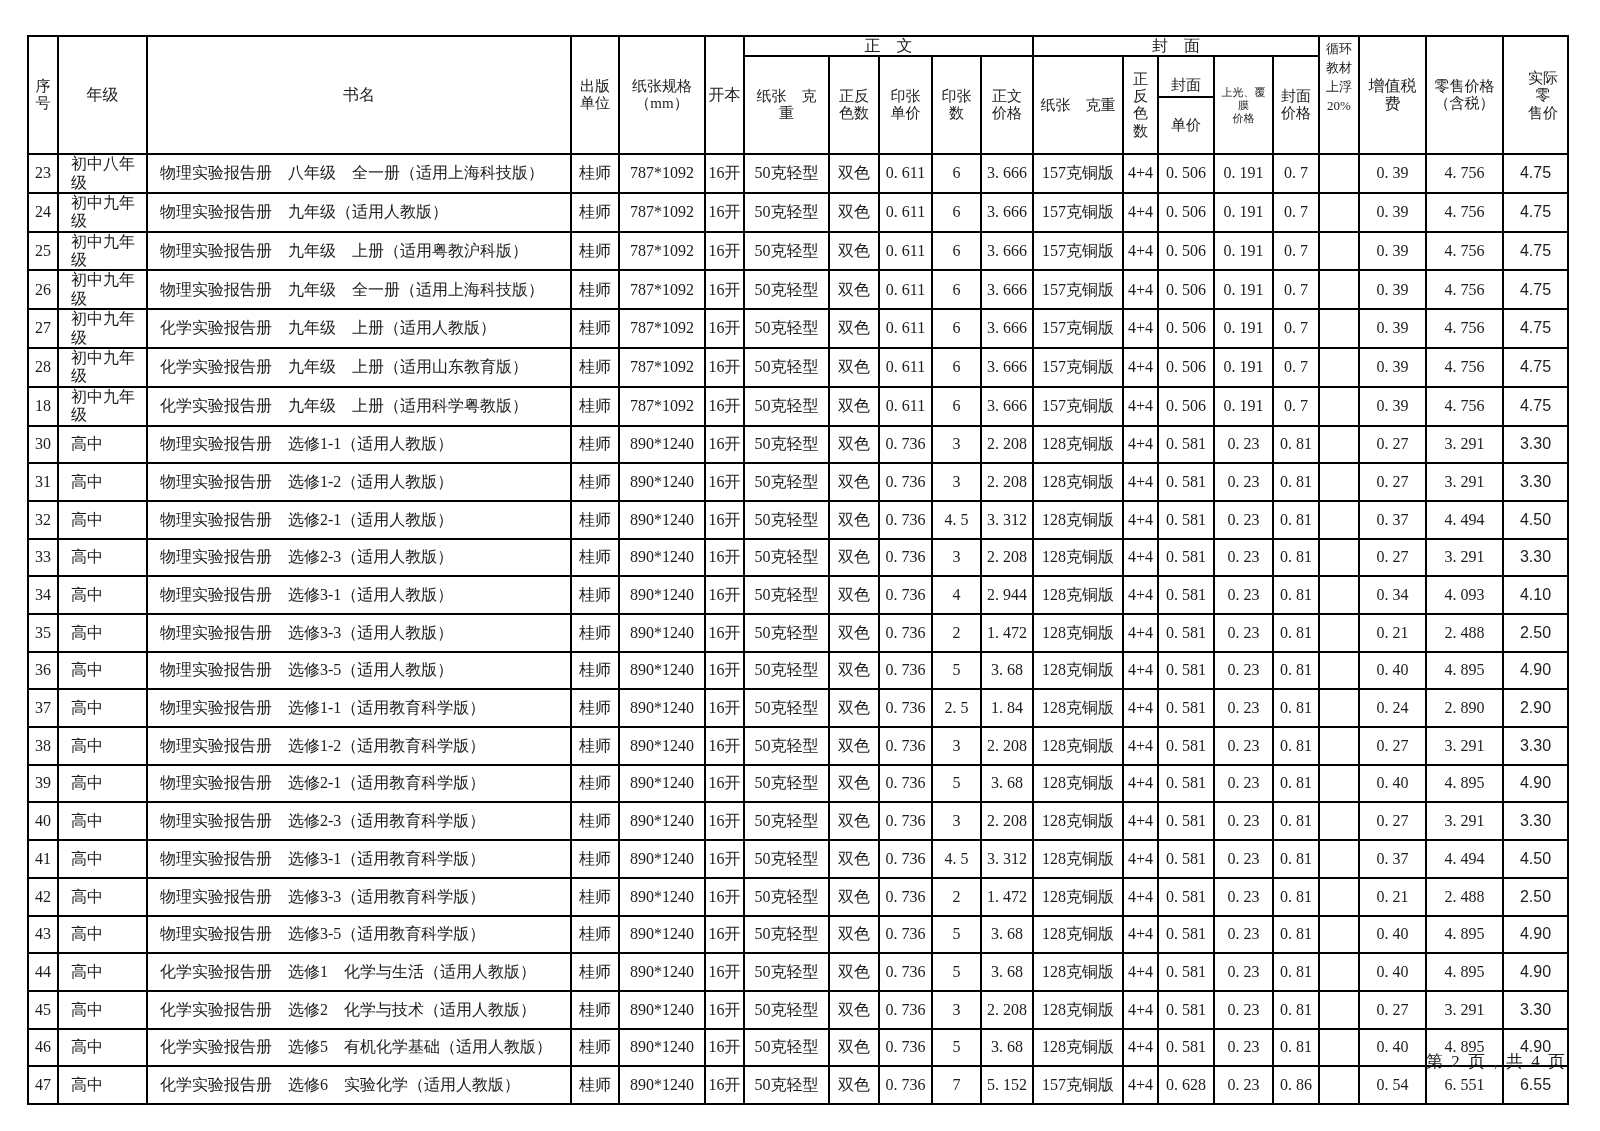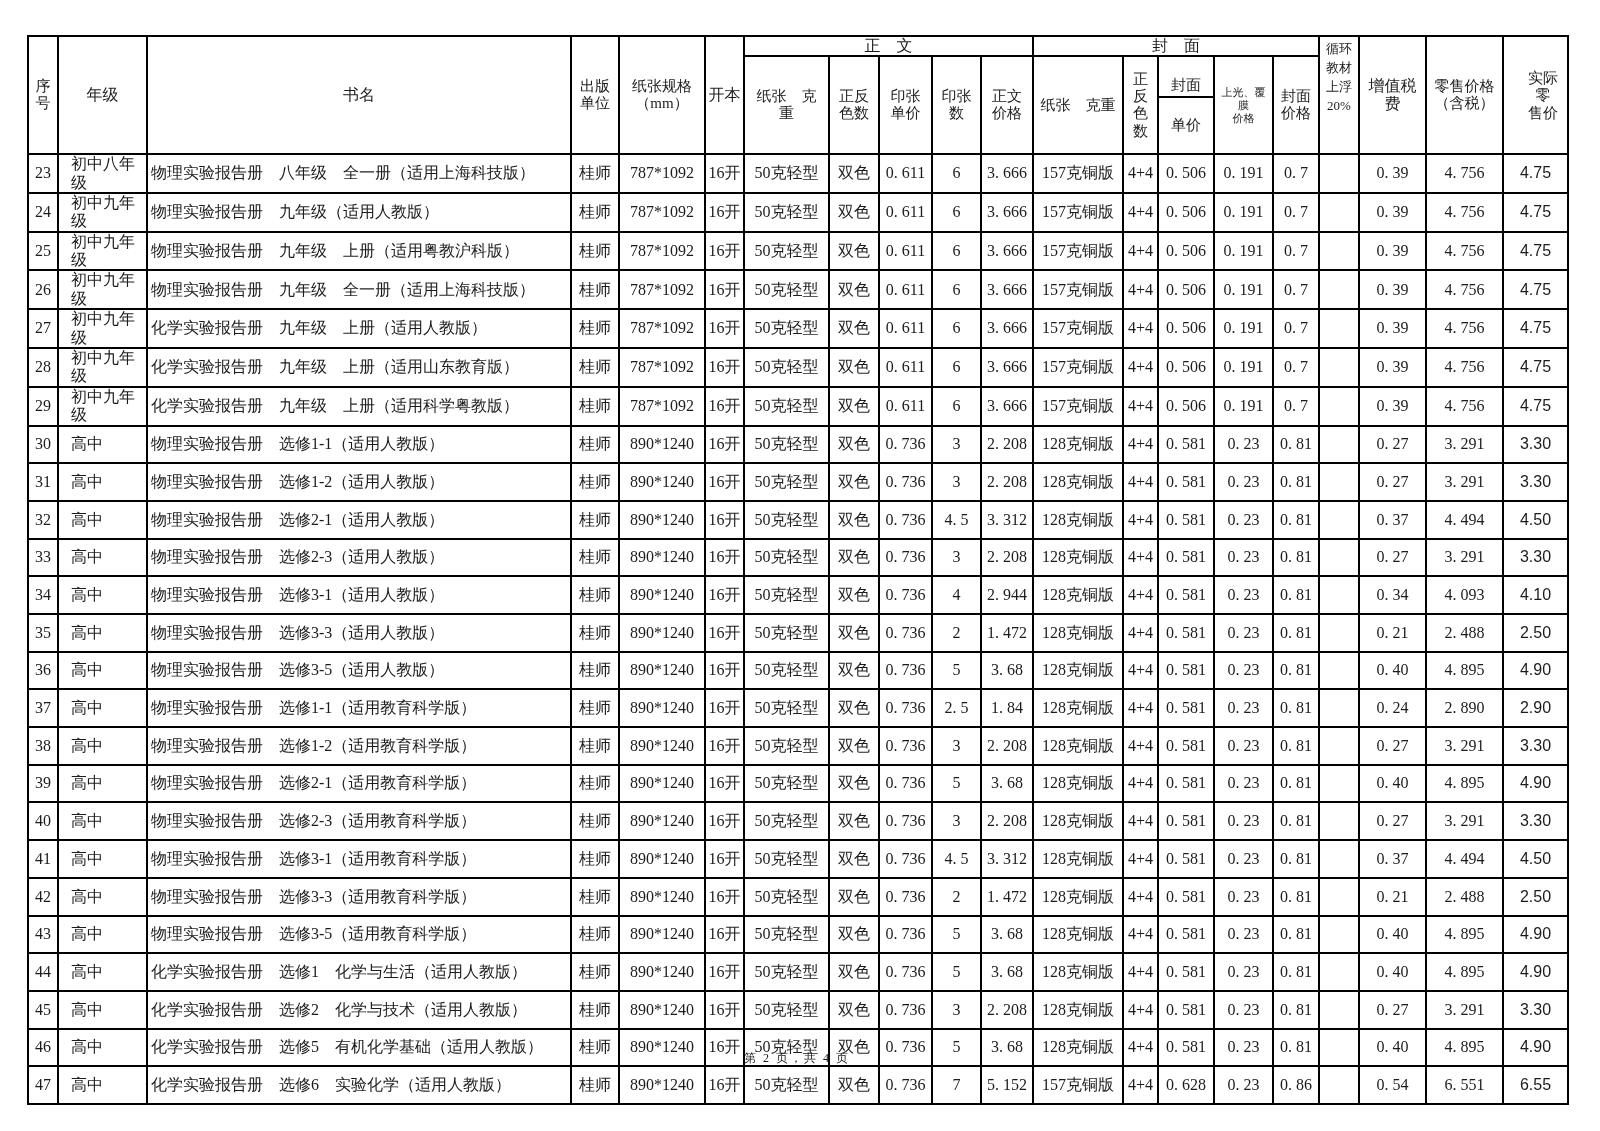--- a/index.html
+++ b/index.html
@@ -26,34 +26,34 @@
   thead tr.sub-row{height:44px;}
   thead th.plain{font-size:16px;}
   th.small-head{font-size:11px;}
   th.recycle-head{
     font-size:13px;line-height:19px;vertical-align:top;padding-top:2px;
   }
   th.split-cell{padding:0;}
   .split-top{height:21px;display:flex;align-items:center;justify-content:center;border-bottom:2px solid #000;}
   .split-bottom{height:21px;display:flex;align-items:center;justify-content:center;}
   tbody tr{height:37.7px;}
-  td.book{text-align:left;padding-left:3px;}
+  td.book{text-align:left;padding-left:12px;}
   td.grade{text-align:left;padding-left:12px;}
   td.actual{
     font-family:"Liberation Sans","DejaVu Sans",sans-serif;
     font-size:16px;
   }
   th.actual-head{
     font-family:"Liberation Sans","DejaVu Sans",sans-serif;
     font-weight:normal;
     padding-left:17px;
   }
   .footer{
     position:absolute;left:27px;top:1050px;width:1540px;
-    text-align:center;font-size:12px;letter-spacing:2px;
+    text-align:right;font-size:17px;letter-spacing:2px;
   }
 </style>
 </head>
 <body>
 
 <div class="sheet">
   <table>
     <colgroup>
       <col style="width:30px">
         <col style="width:89px">
@@ -250,21 +250,21 @@
     <td>4+4</td>
     <td>0. 506</td>
     <td>0. 191</td>
     <td>0. 7</td>
     <td></td>
     <td>0. 39</td>
     <td>4. 756</td>
     <td class="actual">4.75</td>
   </tr>
         <tr>
-    <td>29</td>
+    <td>18</td>
     <td class="grade">初中九年级</td>
     <td class="book">化学实验报告册　九年级　上册（适用科学粤教版）</td>
     <td>桂师</td>
     <td>787*1092</td>
     <td>16开</td>
     <td>50克轻型</td>
     <td>双色</td>
     <td>0. 611</td>
     <td>6</td>
     <td>3. 666</td>

